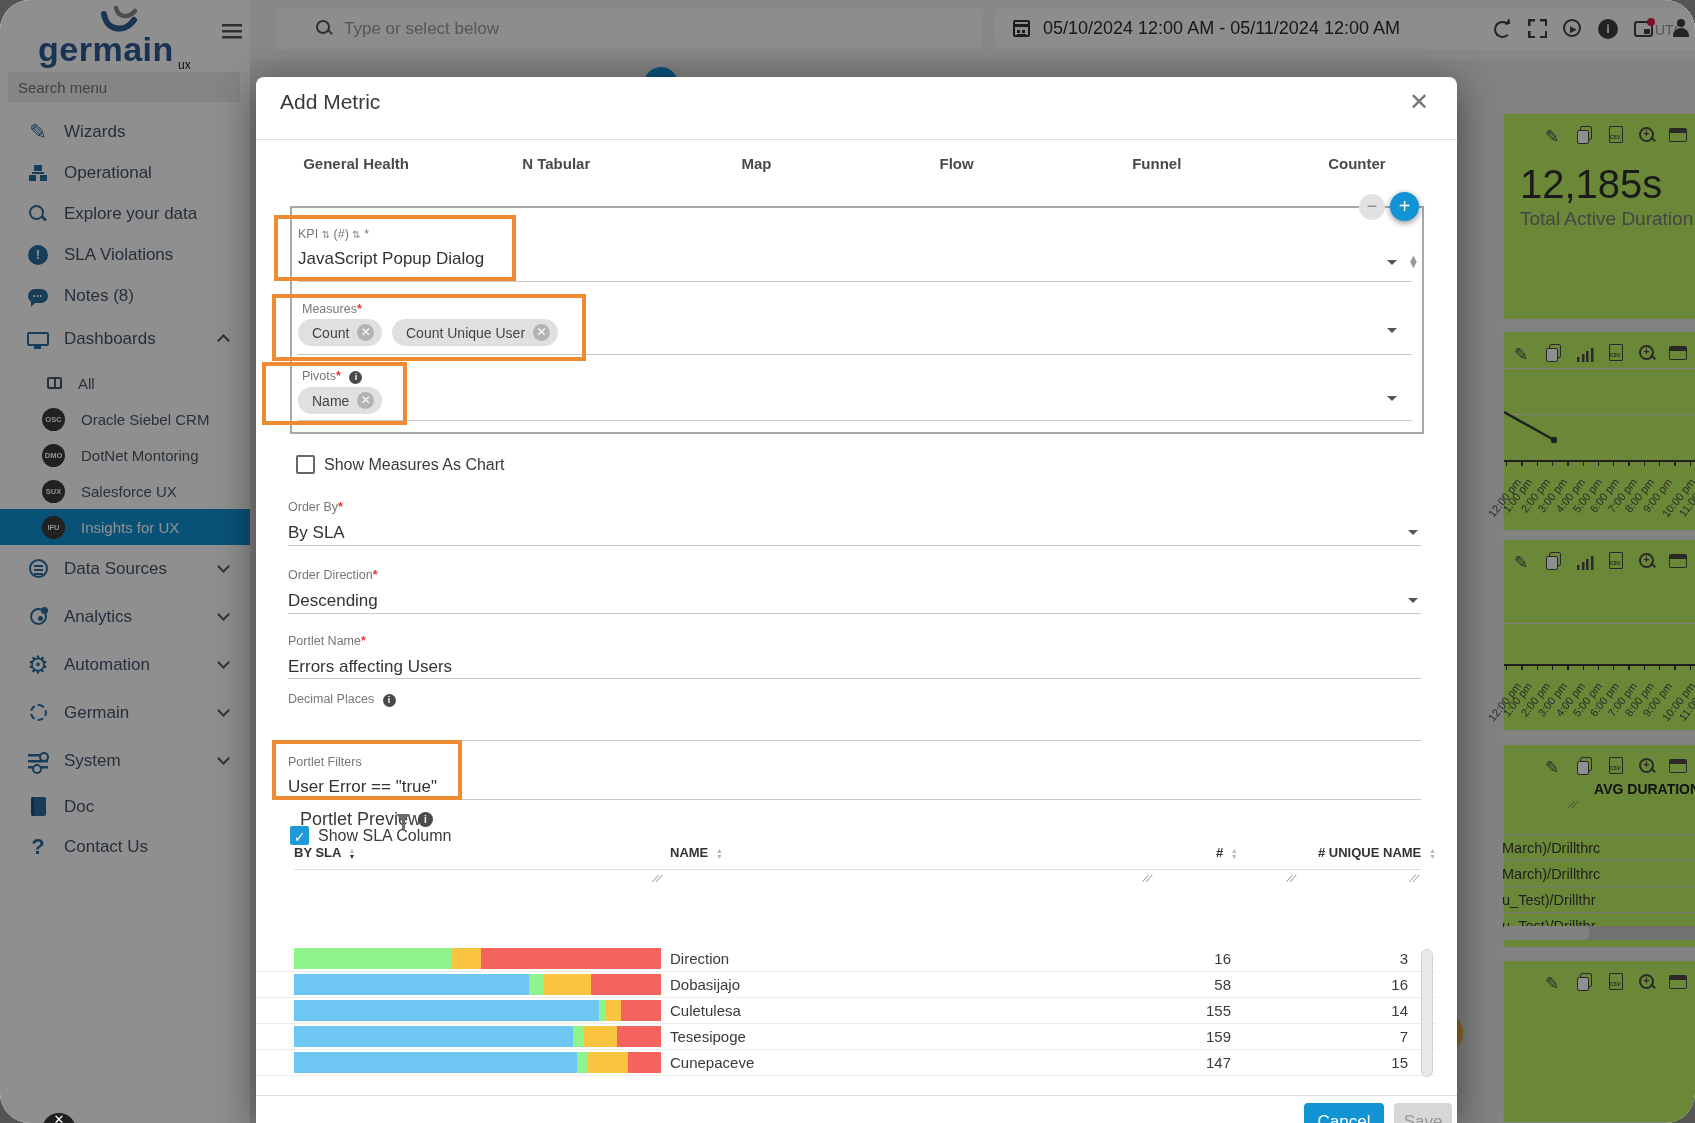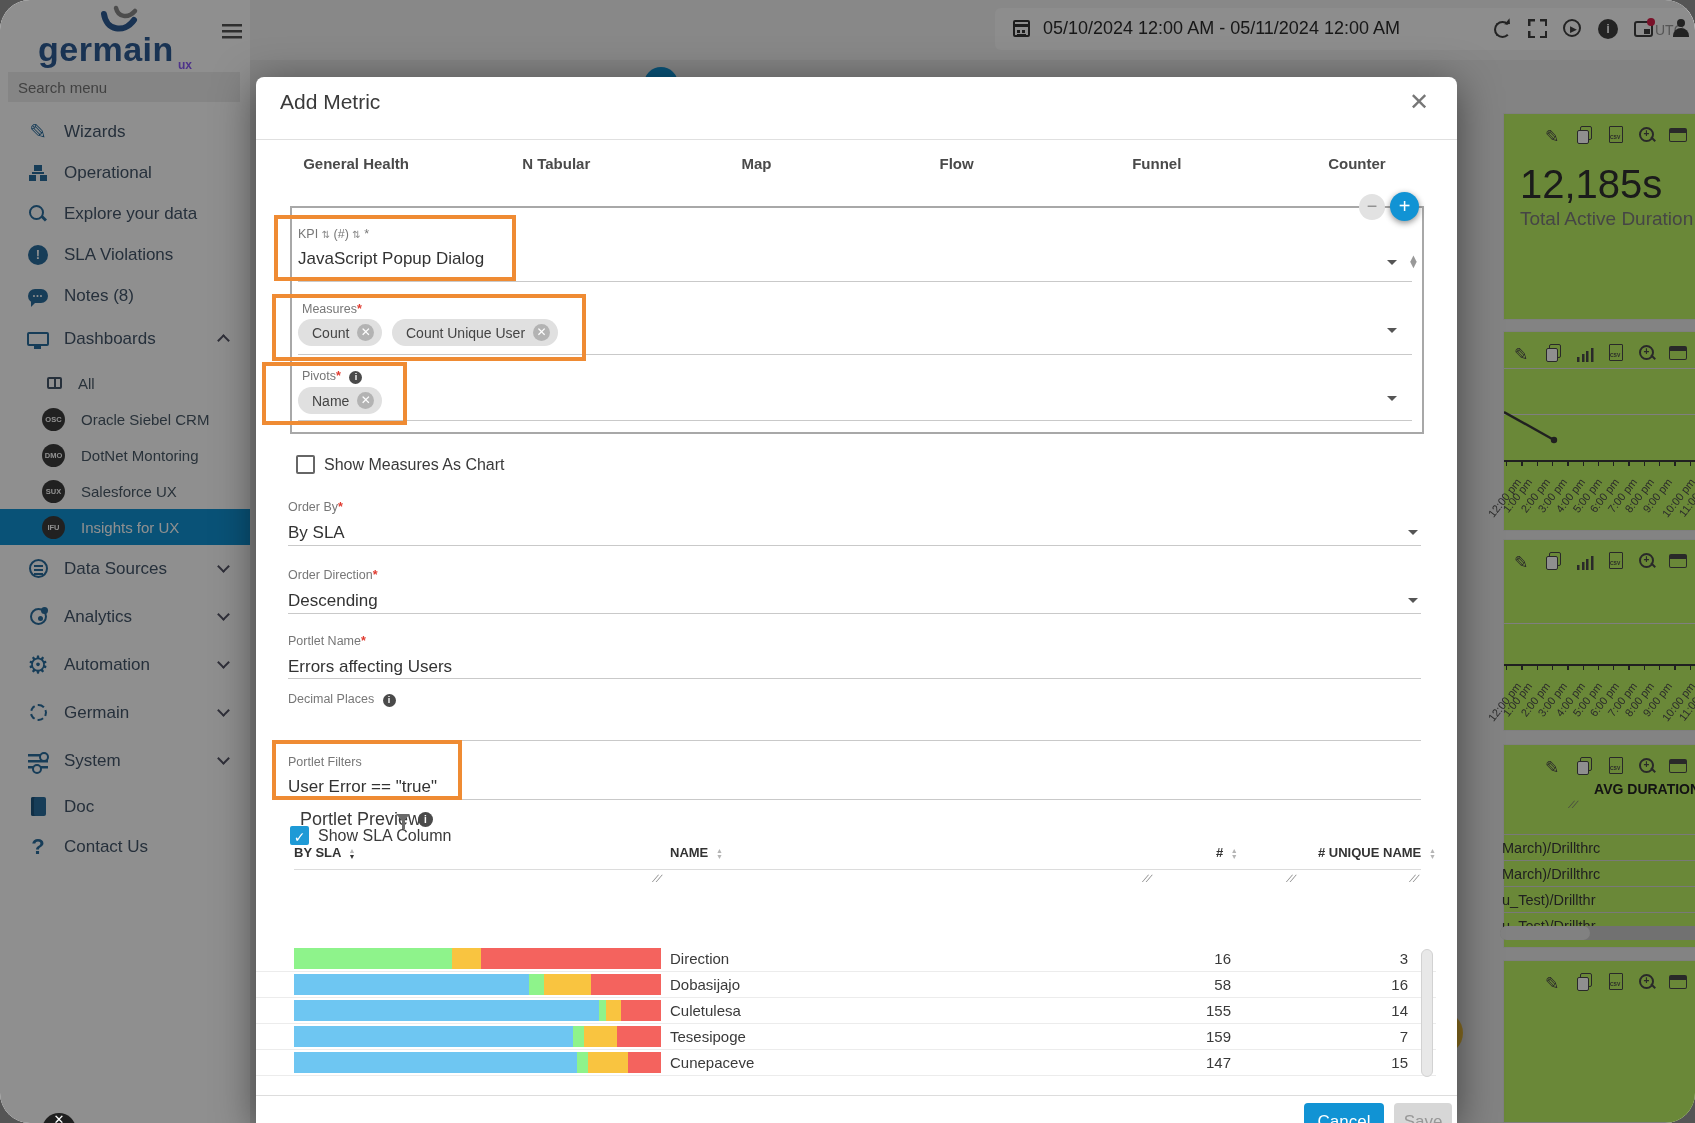--- a/index.html
+++ b/index.html
@@ -4,21 +4,21 @@
 <style>
   html,body{margin:0;padding:0;background:#555;}
   *{box-sizing:border-box;font-family:"Liberation Sans","DejaVu Sans",sans-serif;}
   #app{position:relative;width:1695px;height:1123px;background:#e9e9e9;overflow:hidden;margin:0 auto;border-radius:30px;}
   .abs{position:absolute;}
 
   
   #sidebar{position:absolute;left:0;top:0;width:250px;height:1123px;background:#fff;z-index:1;}
   #logo{position:absolute;left:30px;top:6px;width:190px;height:64px;}
   #logo .brand{position:absolute;left:8px;top:24px;font-size:34px;font-weight:bold;color:#2d5b94;letter-spacing:0.5px;}
-  #logo .sub{position:absolute;left:148px;top:52px;font-size:12px;font-weight:bold;color:#8b5cf6;}
+  #logo .sub{position:absolute;left:148px;top:52px;font-size:12px;font-weight:normal;color:#0f172a;}
   #logo svg{position:absolute;left:60px;top:-2px;}
   #hamburger{position:absolute;left:222px;top:24px;width:20px;height:15px;background:
      linear-gradient(#555,#555) 0 0/20px 2.5px no-repeat,
      linear-gradient(#555,#555) 0 6px/20px 2.5px no-repeat,
      linear-gradient(#555,#555) 0 12px/20px 2.5px no-repeat;cursor:pointer;}
   #side-search{position:absolute;left:8px;top:72px;width:232px;height:30px;background:#ededed;border:none;outline:none;
      font-size:15px;color:#555;padding:0 10px;}
   .nav-item{position:absolute;left:0;width:250px;height:41px;display:flex;align-items:center;cursor:pointer;color:#44566a;}
   .nav-item .lbl{font-size:17px;margin-left:14px;}
   .nav-item .ic{width:24px;margin-left:26px;display:flex;justify-content:center;align-items:center;color:#2a6d9e;}
@@ -318,20 +318,24 @@
     </div>
     <div class="nav-item" style="top:826px">
       <span class="ic">
           <span class="si si-contact">?</span>
         </span>
       <span class="lbl">Contact Us</span>
     </div>
   </div>
 
   <div id="topbar">
+    <div id="top-search">
+      <span class="mag"></span>
+      <input placeholder="Type or select below" style="">
+    </div>
     <div id="date-pill">
       <span class="cal"></span>
       <span id="date-text">05/10/2024 12:00 AM - 05/11/2024 12:00 AM</span>
       <span id="tz">UTC</span>
     </div>
     <span class="tbi tb-refresh" style="left:1242px"></span>
     <span class="tbi tb-fs" style="left:1278px"></span>
     <span class="tbi tb-play" style="left:1313px"></span>
     <span class="tbi tb-info" style="left:1348px">i</span>
     <span class="tbi tb-notif" style="left:1384px"></span>

